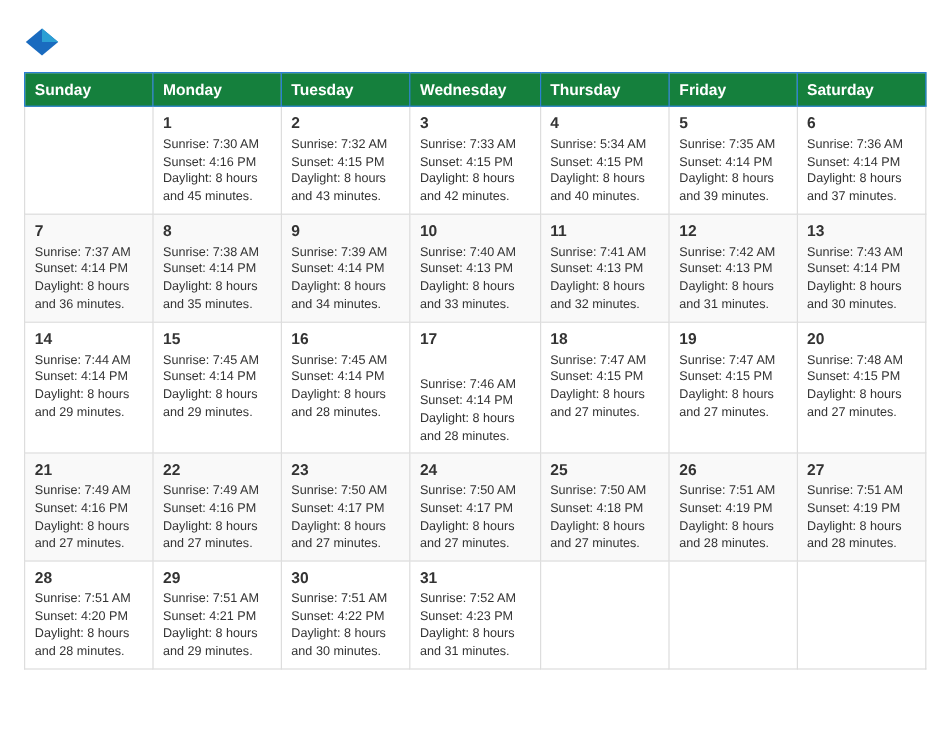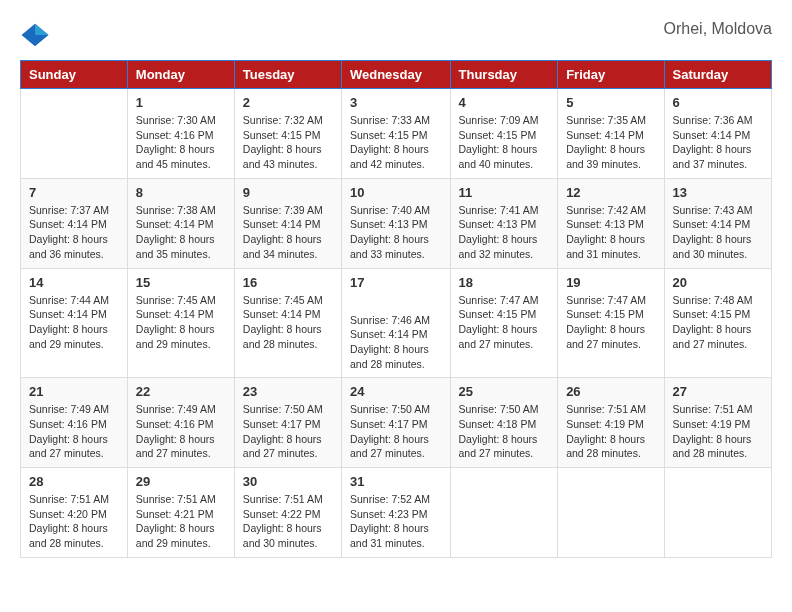--- a/index.html
+++ b/index.html
@@ -46,21 +46,21 @@
     .location {
       font-size: 16px;
       color: #555;
     }
     .calendar {
       width: 100%;
       border-collapse: collapse;
       border: 1px solid #ccc;
     }
     .calendar th {
-      background-color: #b91c1c;
+      background-color: #15803d;
       color: white;
       text-align: left;
       padding: 6px 8px;
       font-size: 13px;
       border: 1px solid #2b7fd4;
     }
     .calendar td {
       vertical-align: top;
       padding: 6px 8px;
       border: 1px solid #ddd;
@@ -93,21 +93,20 @@
 <body>
 
 <div class="header">
   <div class="logo">
     <svg class="logo-icon" viewBox="0 0 40 40" xmlns="http://www.w3.org/2000/svg">
       <polygon points="20,5 38,20 20,35 2,20" fill="#1a6bbf"></polygon>
       <polygon points="20,5 38,20 20,20" fill="#2b9fd4"></polygon>
     </svg>
   </div>
   <div class="title-section">
-    <div class="location">Orhei, Moldova</div>
   </div>
 </div>
 
 <table class="calendar">
   <thead>
     <tr>
     <th>Sunday</th>
         <th>Monday</th>
         <th>Tuesday</th>
         <th>Wednesday</th>
@@ -135,21 +134,21 @@
         </td>
         <td>
           <span class="day-number">3</span>
           <div class="day-info" style="white-space: pre-line;">Sunrise: 7:33 AM
 Sunset: 4:15 PM
 Daylight: 8 hours
 and 42 minutes.</div>
         </td>
         <td>
           <span class="day-number">4</span>
-          <div class="day-info" style="white-space: pre-line;">Sunrise: 7:09 AM
+          <div class="day-info" style="white-space: pre-line;">Sunrise: 5:34 AM
 Sunset: 4:15 PM
 Daylight: 8 hours
 and 40 minutes.</div>
         </td>
         <td>
           <span class="day-number">5</span>
           <div class="day-info" style="white-space: pre-line;">Sunrise: 7:35 AM
 Sunset: 4:14 PM
 Daylight: 8 hours
 and 39 minutes.</div>

